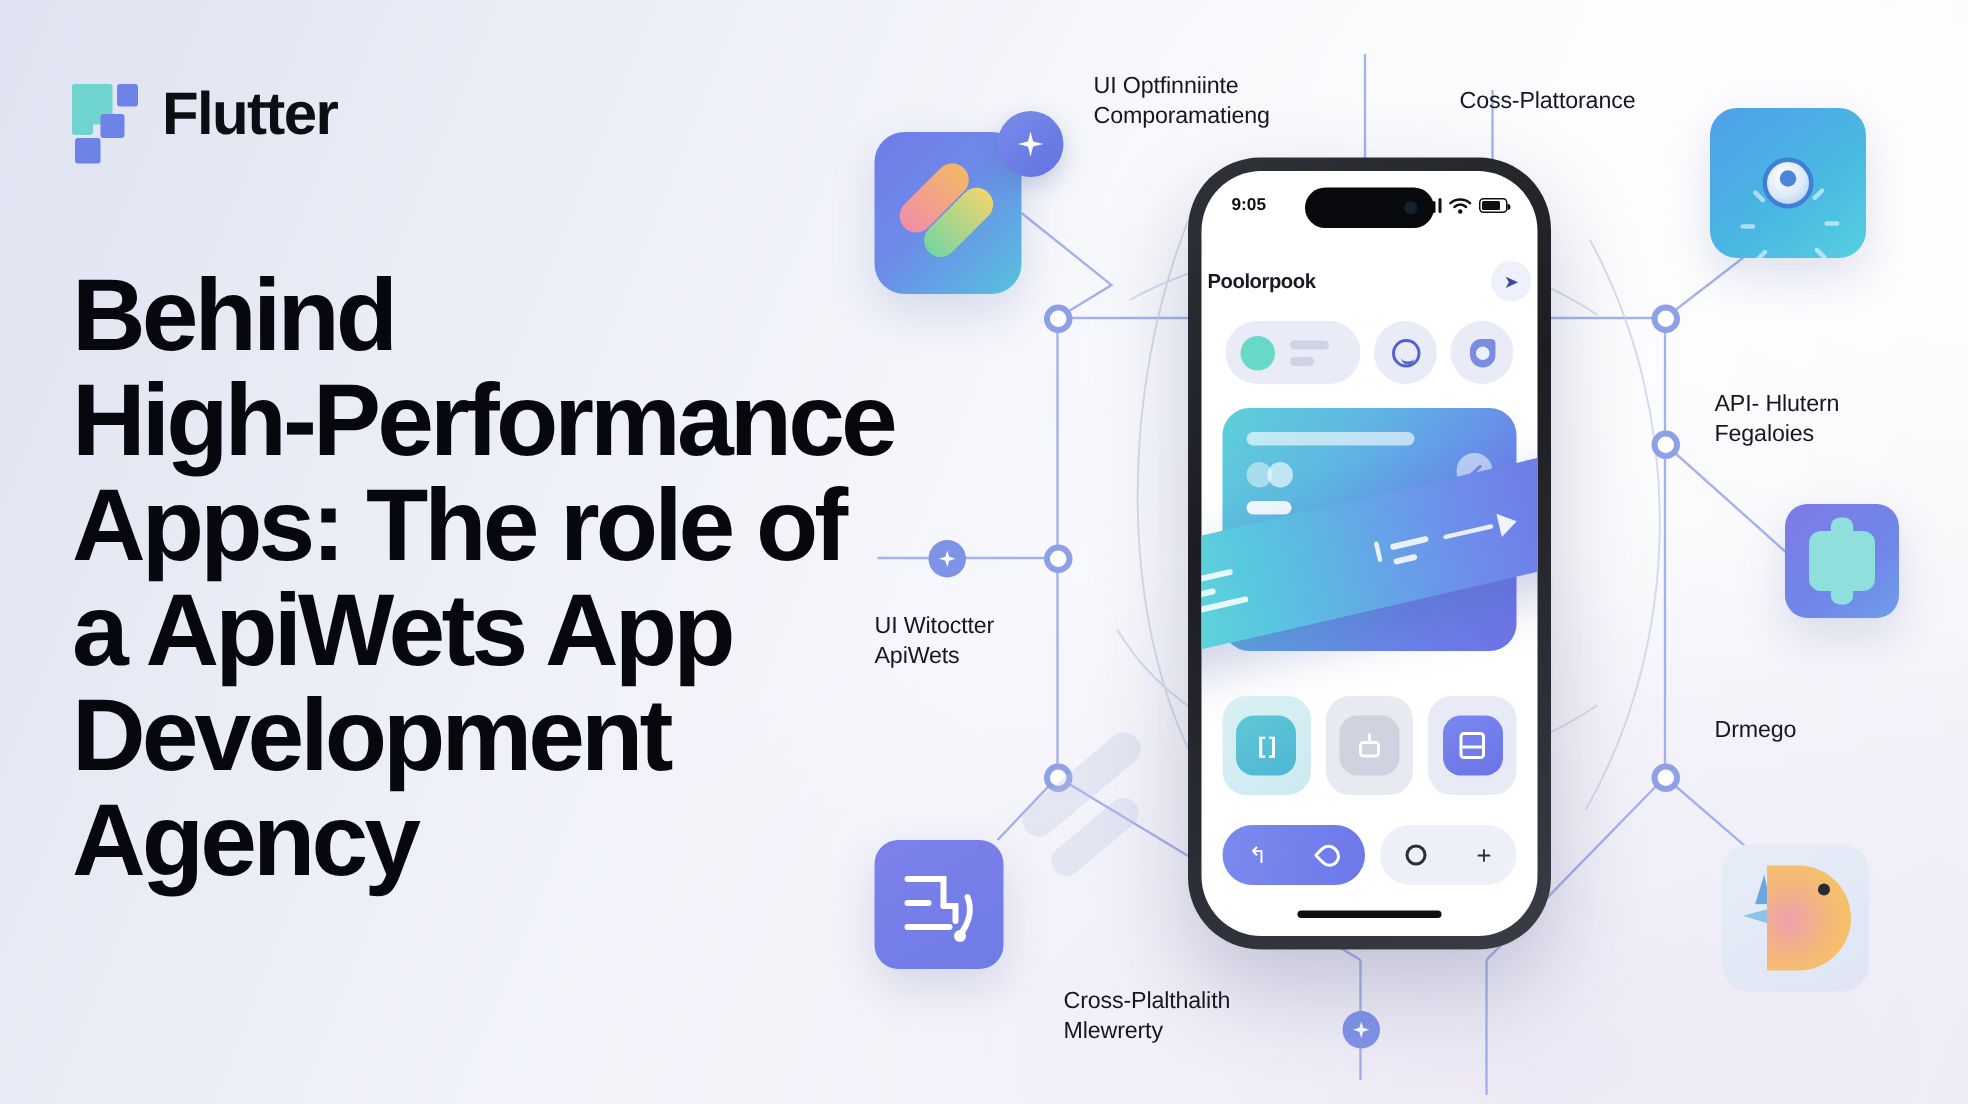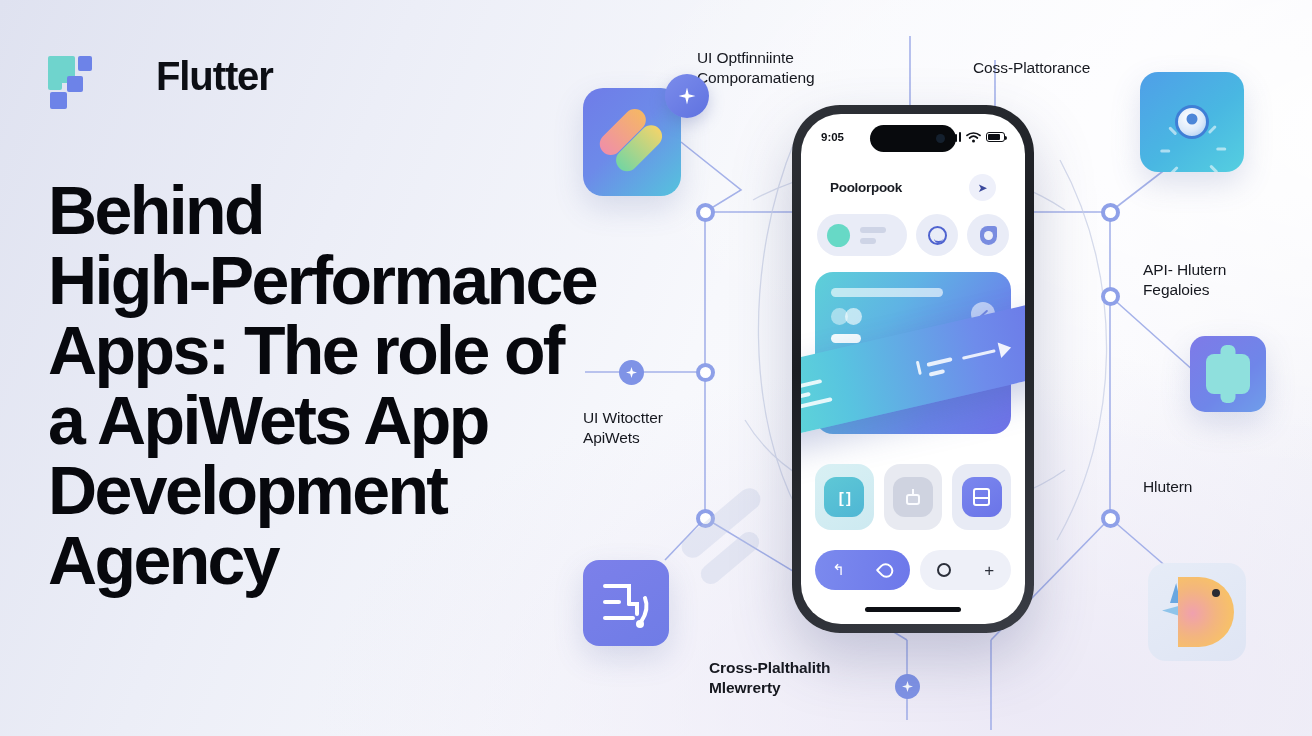--- a/index.html
+++ b/index.html
@@ -16,21 +16,21 @@
 
   
   .brand { position: absolute; left: 48px; top: 50px; display: flex; align-items: center; gap: 16px; }
   .logo-mark { position: relative; width: 44px; height: 52px; }
   .logo-mark i { position: absolute; display: block; border-radius: 2px; }
   .lm-teal  { left: 0;  top: 6px;  width: 27px; height: 27px; background: #6fd4cd; }
   .lm-teal2 { left: 0;  top: 24px; width: 14px; height: 16px; background: #6fd4cd; }
   .lm-b1    { left: 30px; top: 6px;  width: 14px; height: 15px; background: #6d83e8; }
   .lm-b2    { left: 19px; top: 26px; width: 16px; height: 16px; background: #6d83e8; }
   .lm-b3    { left: 2px;  top: 42px; width: 17px; height: 17px; background: #6d83e8; }
-  .brand-name { font-size: 40px; font-weight: 700; color: #0c0e14; letter-spacing: -1.1px; margin-left: 48px; }
+  .brand-name { font-size: 40px; font-weight: 700; color: #0c0e14; letter-spacing: -1.1px; }
 
   
   .headline {
     position: absolute; left: 48px; top: 175px; width: 640px;
     font-size: 68px; line-height: 1.03; font-weight: 700;
     color: #07080d; letter-spacing: -2.6px; white-space: pre-line;
   }
 
   
   .diagram { position: absolute; left: 545px; top: 0; width: 767px; height: 736px; }
@@ -157,21 +157,21 @@
   .sb-right { display:flex; align-items:center; gap:5px; }
   .sig { display:flex; align-items:flex-end; gap:1.5px; height:10px; }
   .sig i { width:2.5px; background:#0d0f14; border-radius:1px; }
   .sig i:nth-child(1){height:4px;} .sig i:nth-child(2){height:6px;}
   .sig i:nth-child(3){height:8px;} .sig i:nth-child(4){height:10px;}
   .batt { width:19px; height:10px; border:1.6px solid #0d0f14; border-radius:3px; position:relative; }
   .batt::before{ content:""; position:absolute; left:1.4px; top:1.4px; bottom:1.4px; right:4px; background:#0d0f14; border-radius:1px; }
   .batt::after{ content:""; position:absolute; right:-3.4px; top:3px; width:2px; height:4px; background:#0d0f14; border-radius:0 2px 2px 0; }
 
   .app-head {
-    position:absolute; left:0; right:0; top:60px; padding: 0 29px;
+    position:absolute; left:0; right:0; top:60px; padding: 0 4px;
     display:flex; align-items:center; justify-content:space-between;
   }
   .app-title { font-size: 13.5px; font-weight:600; color:#171a21; letter-spacing:-.3px; }
   .head-fab {
     width: 27px; height:27px; border-radius:50%; background:#eef0fa;
     display:flex; align-items:center; justify-content:center; color:#3c4a9c; font-size:12px;
   }
 
   .chip-row { position:absolute; left:16px; right:16px; top:100px; display:flex; gap:9px; align-items:center; }
   .chip-wide {
@@ -313,29 +313,29 @@
         <path d="M446 640 L446 730"></path>
       </g>
       <g stroke="#c9d0e6" stroke-width="1.3" fill="none" opacity="0.75">
         <path d="M208 200 C 300 150, 430 150, 520 210"></path>
         <path d="M200 420 C 260 520, 420 540, 520 470"></path>
         <path d="M250 140 C 200 260, 200 420, 258 520"></path>
         <path d="M515 160 C 580 280, 575 430, 512 540"></path>
       </g>
     </svg>
 
-    <span class="node-label" style="left:152px; top:48px; width:160px;">UI Optfinniinte
+    <span class="node-label" style="left:184px; top:48px; width:160px;">UI Optfinniinte
 Comporamatieng</span>
     <span class="node-label" style="left:428px; top:58px; width:180px;">Coss-Plattorance</span>
     <span class="node-label" style="left:38px; top:408px; width:140px;">UI Witoctter
 ApiWets</span>
     <span class="node-label" style="left:598px; top:260px; width:150px;">API- Hlutern
 Fegaloies</span>
-    <span class="node-label" style="left:598px; top:477px; width:140px;">Hlutern</span>
-    <span class="node-label" style="left:164px; top:658px; width:170px;font-weight:bold;">Cross-Plalthalith
+    <span class="node-label" style="left:598px; top:477px; width:140px;">Drmego</span>
+    <span class="node-label" style="left:164px; top:658px; width:170px;">Cross-Plalthalith
 Mlewrerty</span>
 
     <span class="ring-node" style="left:151px; top:203px;"></span>
     <span class="ring-node" style="left:151px; top:363px;"></span>
     <span class="ring-node" style="left:151px; top:509px;"></span>
     <span class="ring-node" style="left:556px; top:203px;"></span>
     <span class="ring-node" style="left:556px; top:287px;"></span>
     <span class="ring-node" style="left:556px; top:509px;"></span>
     <span class="spark-node" style="left:74px; top:360px;"></span>
     <span class="spark-node" style="left:350px; top:674px;"></span>

